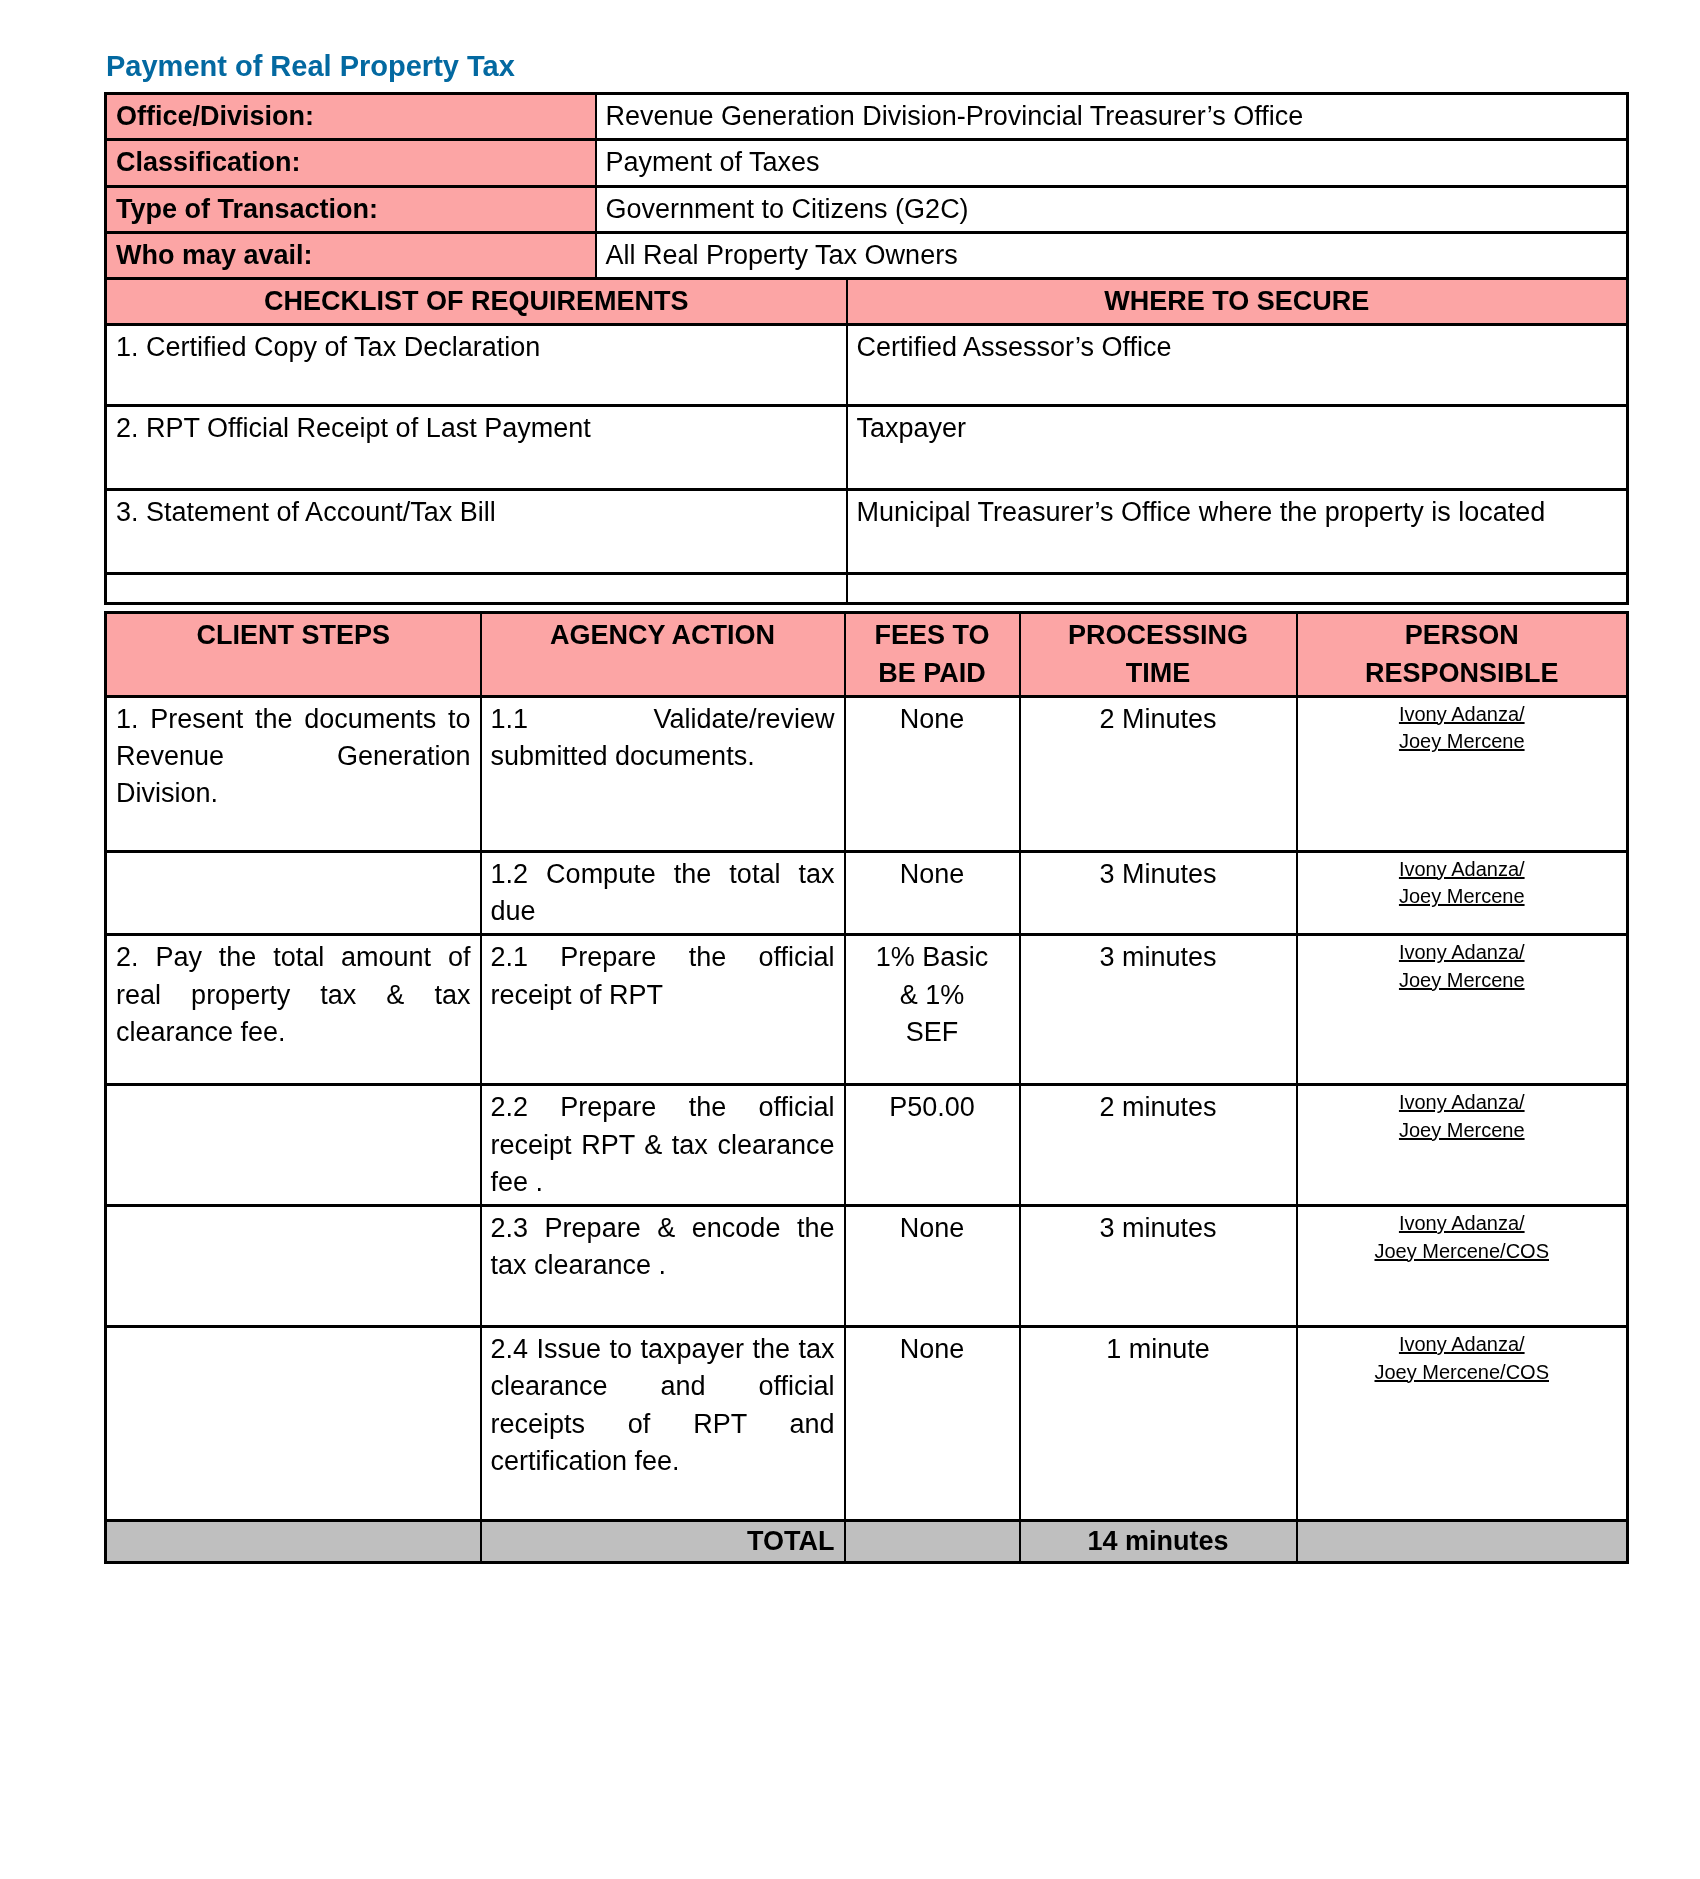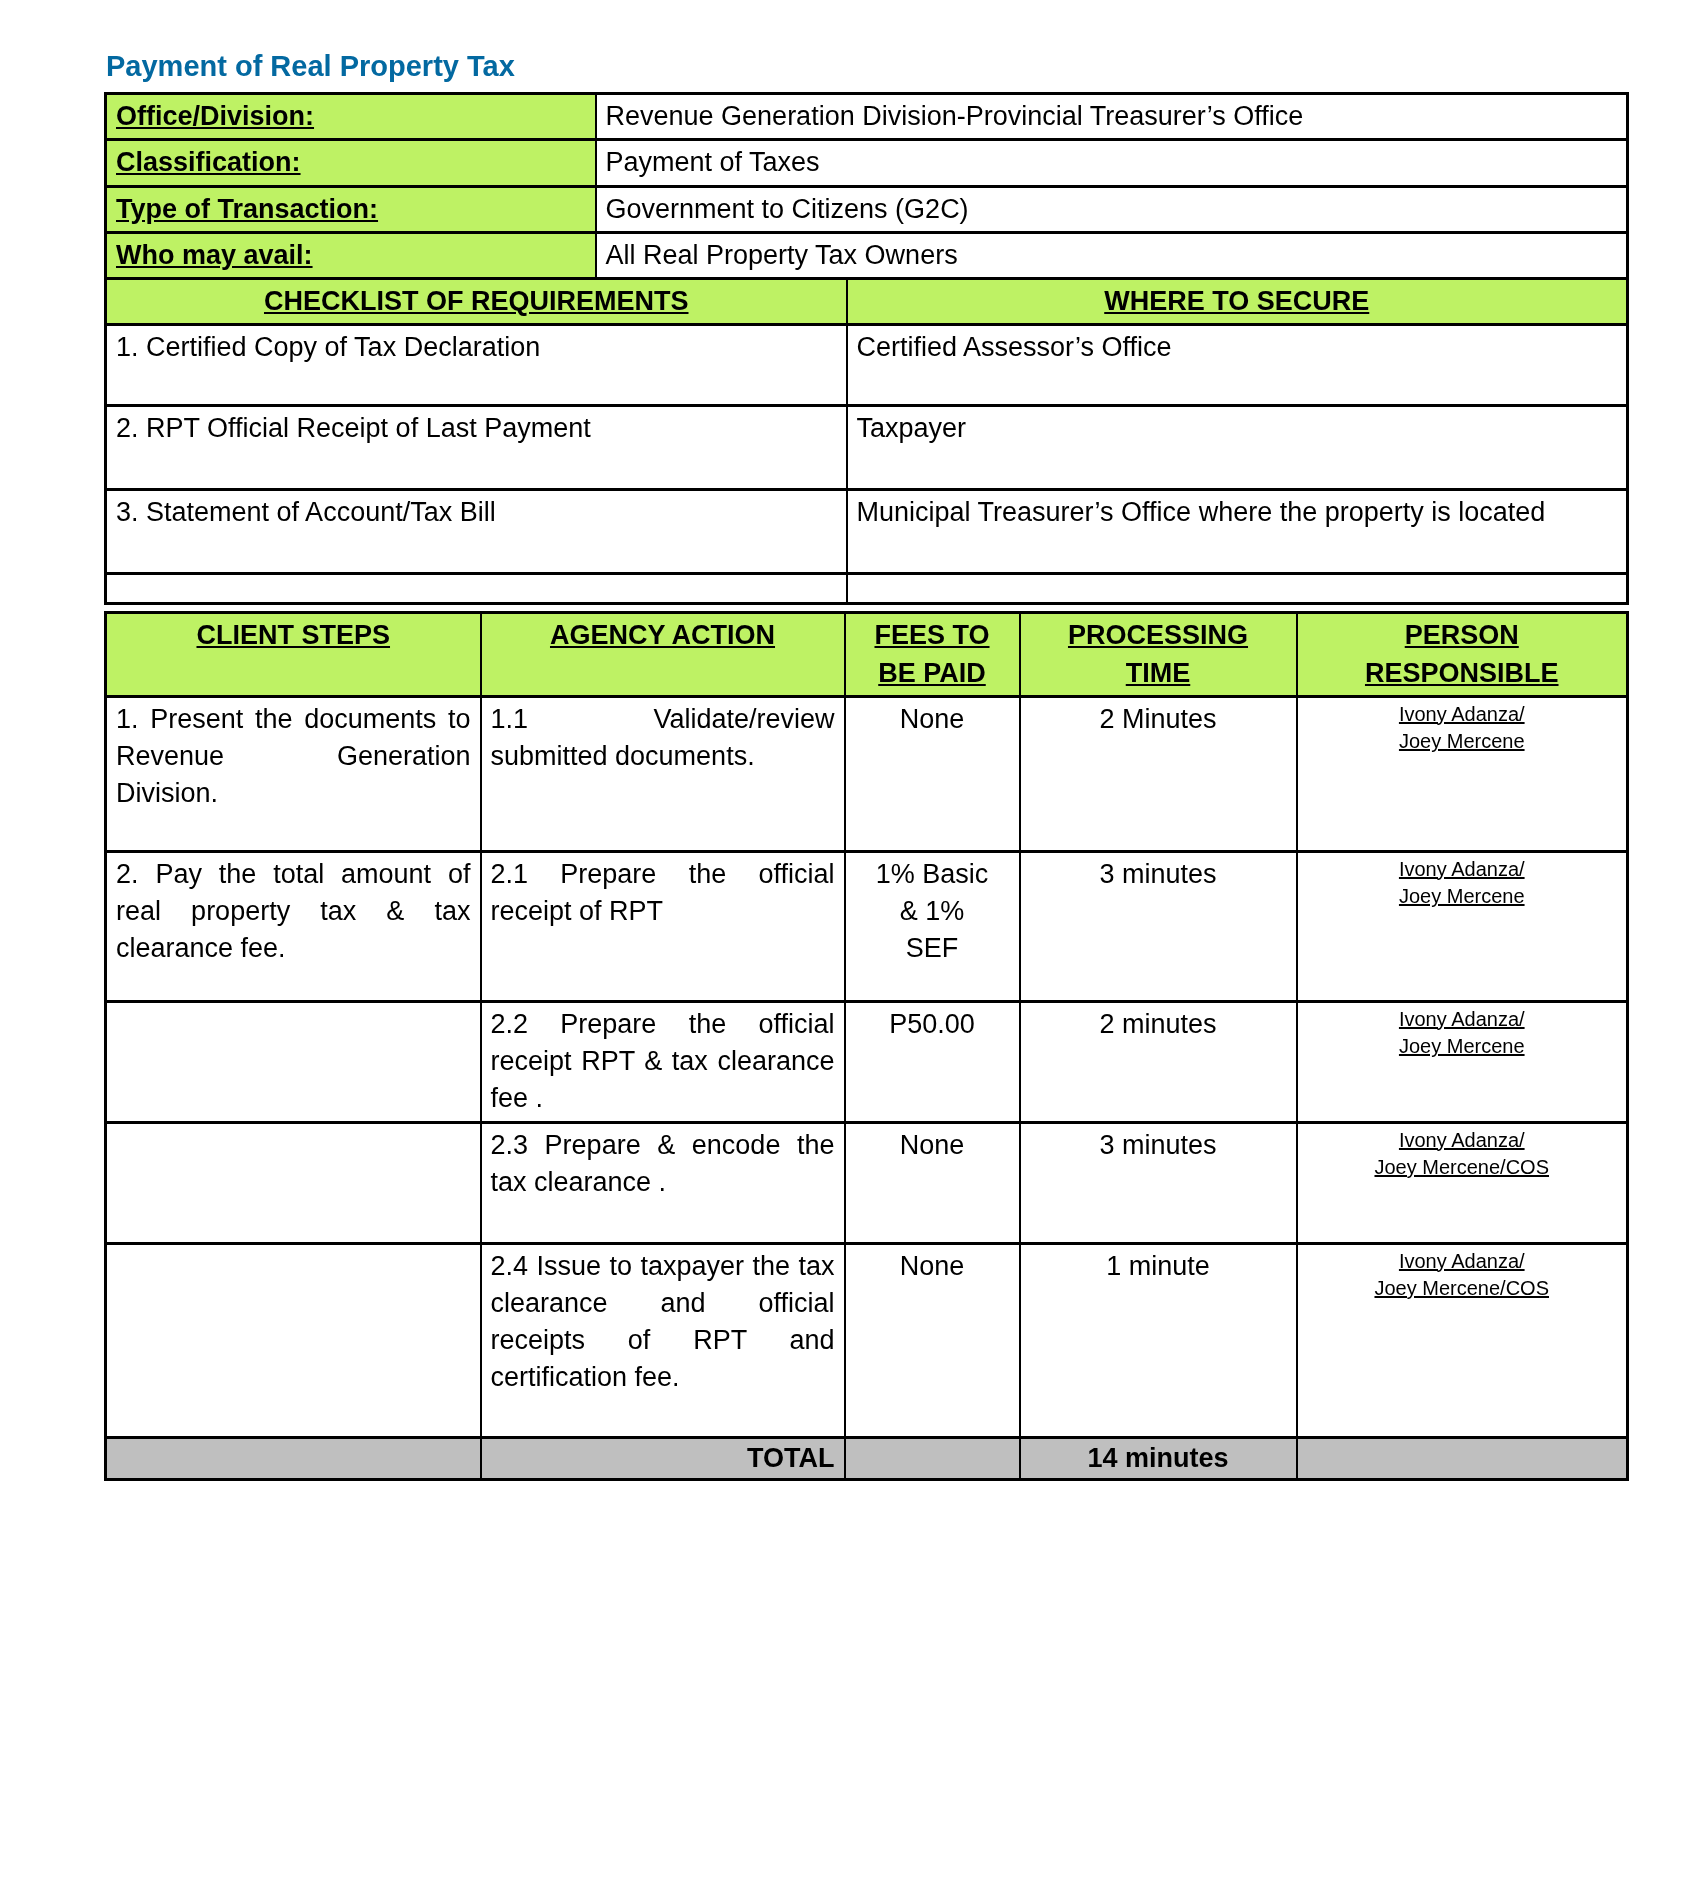--- a/index.html
+++ b/index.html
@@ -9,21 +9,21 @@
   }
   .doc{position:absolute;left:104px;top:50px;width:1522px;}
   .title{font-size:29px;font-weight:bold;margin:0 0 9px 2px;color:#0369a1;}
   table{border-collapse:collapse;table-layout:fixed;width:1522px;border:3px solid #000;}
   td{
     border-left:2px solid #000;border-right:2px solid #000;
     border-top:3px solid #000;border-bottom:3px solid #000;
     vertical-align:top;padding:3px 9px;font-size:27px;line-height:1.38;
     overflow:hidden;word-wrap:break-word;
   }
-  .blue{background:#bef264;text-decoration:underline;}
+  .blue{background:#fca5a5;}
   .gray{background:#BFBFBF;}
   .bold{font-weight:bold;}
   .center{text-align:center;}
   .right{text-align:right;}
   .justify{text-align:justify;}
   .pre{white-space:pre-line;}
   .small{font-size:20px;text-decoration:underline;}
   .steps{margin-top:6px;}
   
   .h-info{height:40px;}
@@ -125,20 +125,28 @@
 
     <tr class="h-r1">
       <td class="justify">1. Present the documents to Revenue Generation Division.</td>
       <td class="justify">1.1 Validate/review submitted documents.</td>
       <td class="center pre">None</td>
       <td class="center">2 Minutes</td>
       <td class="center pre small">Ivony Adanza/
 Joey Mercene</td>
     </tr>
 
+    <tr class="h-r2">
+      <td></td>
+      <td class="justify">1.2 Compute the total tax due</td>
+      <td class="center pre">None</td>
+      <td class="center">3 Minutes</td>
+      <td class="center pre small">Ivony Adanza/
+Joey Mercene</td>
+    </tr>
 
     <tr class="h-r3">
       <td class="justify">2. Pay the total amount of real property tax &amp; tax clearance fee.</td>
       <td class="justify">2.1 Prepare the official receipt of RPT</td>
       <td class="center pre">1% Basic
 &amp; 1%
 SEF</td>
       <td class="center">3 minutes</td>
       <td class="center pre small">Ivony Adanza/
 Joey Mercene</td>

